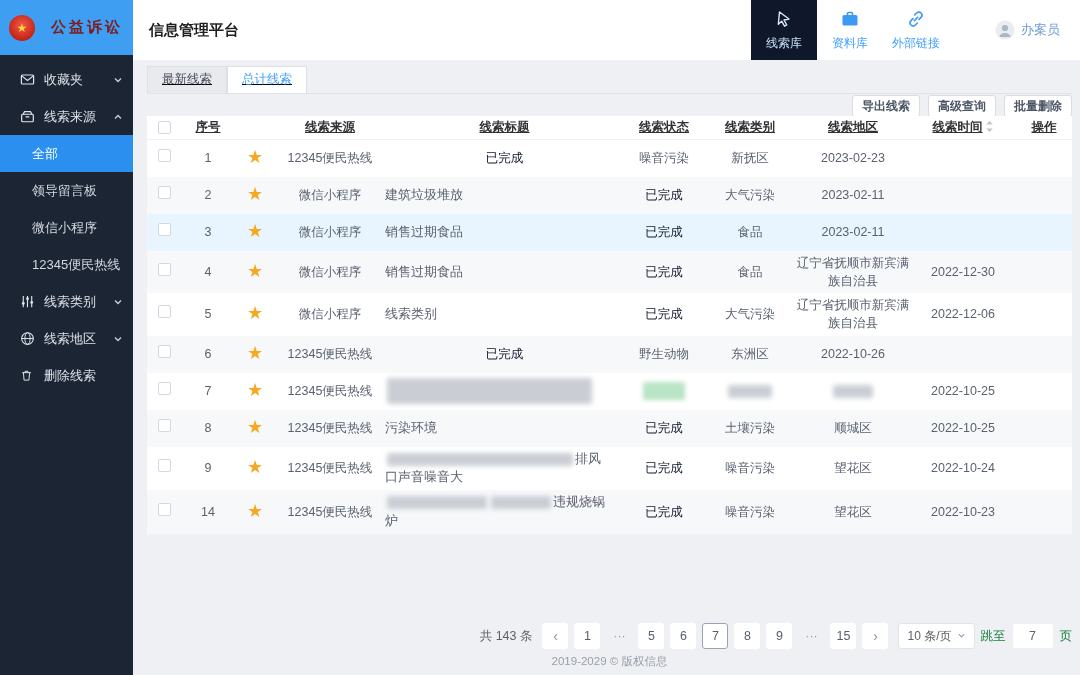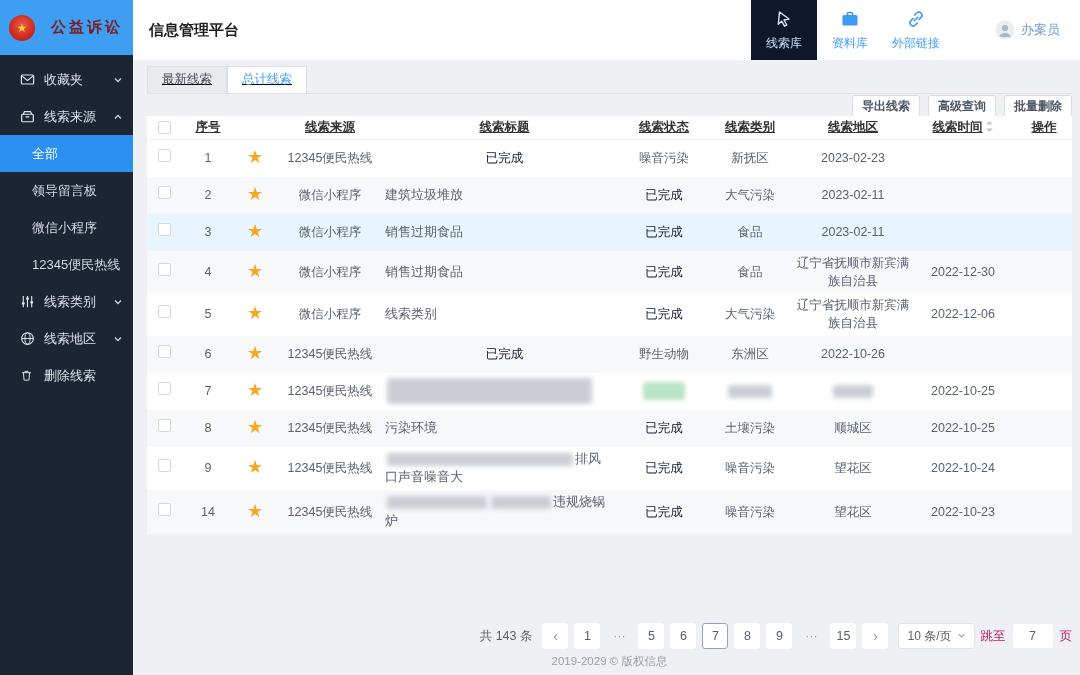--- a/index.html
+++ b/index.html
@@ -72,21 +72,21 @@
   .pg-total { font-size:12.5px; color:#606266; margin-right:4px; }
   .pg-btn { min-width:26px; height:26px; background:#fff; border:none; border-radius:3px;
     font-size:12.5px; color:#565f6e; display:inline-flex; align-items:center;
     justify-content:center; cursor:pointer; padding:0 4px; }
   .pg-btn.current { border:1px solid #9aa3b2; }
   .pg-btn.ellipsis { background:transparent; color:#9aa1ac; }
   .pg-arrow { color:#8a93a0; font-size:14px; }
   .pg-size { height:26px; background:#fff; border:1px solid #e0e3e8; border-radius:3px;
     padding:0 8px; font-size:12px; color:#606266; display:flex; align-items:center;
     gap:5px; cursor:pointer; margin-left:4px; }
-  .pg-jump-label, .pg-jump-suffix { font-size:12.5px; color:#be185d; }
+  .pg-jump-label, .pg-jump-suffix { font-size:12.5px; color:#15803d; }
   .pg-input { width:42px; height:26px; background:#fff; border:1px solid #eceef2;
     border-radius:3px; text-align:center; font-size:12.5px; color:#606266; }
   .footer { text-align:center; font-size:11.5px; color:#99a0ab; padding:3px 0 6px; flex-shrink:0; }
 </style>
 </head>
 <body>
 
 <div class="app">
 
   <aside class="sidebar">

